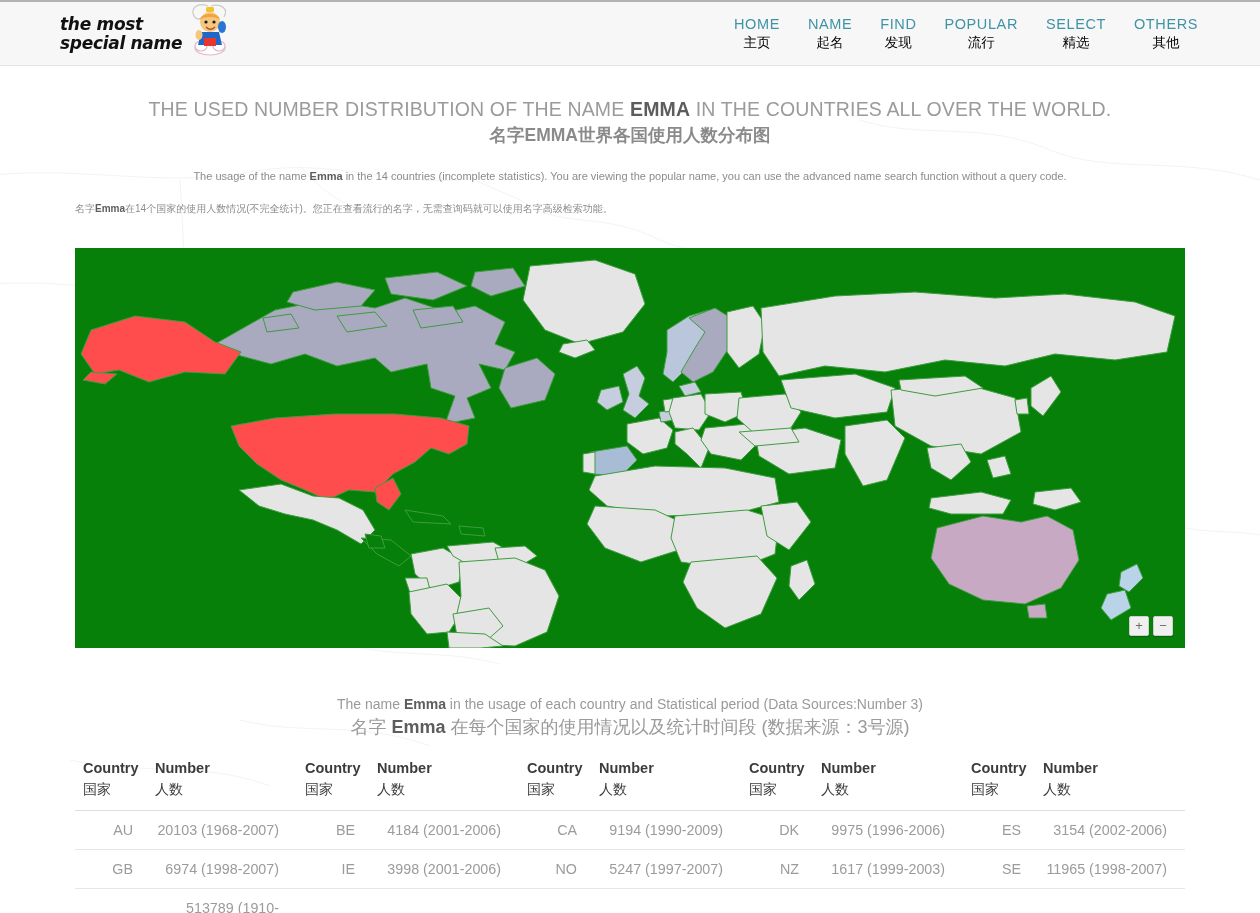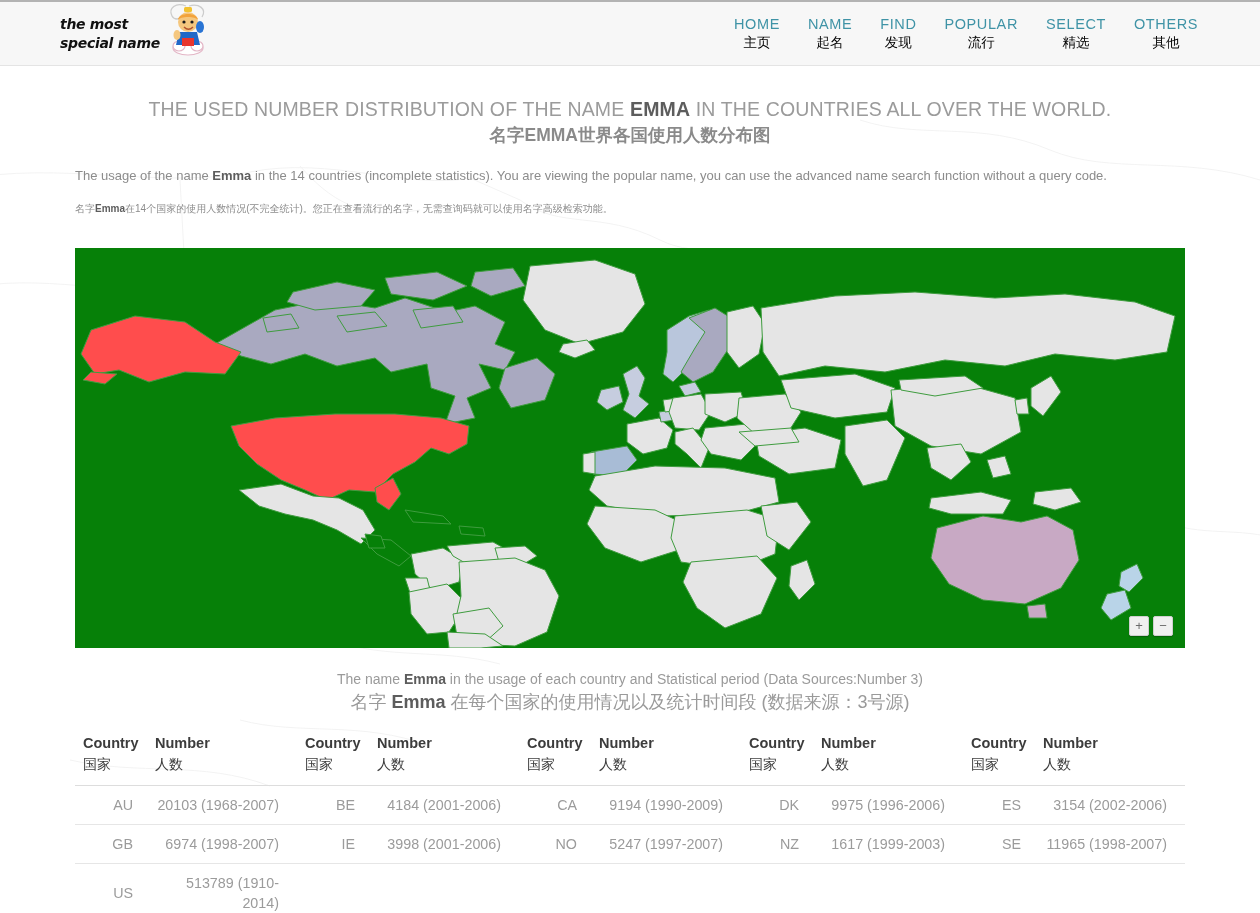--- a/index.html
+++ b/index.html
@@ -39,21 +39,21 @@
   #logo-block {
     display: flex;
     align-items: center;
     margin-left: 60px;
     height: 60px;
   }
   #logo-text {
     font-family: "DejaVu Sans", sans-serif;
     font-weight: bold;
     font-style: italic;
-    font-size: 14px;
+    font-size: 17px;
     line-height: 19px;
     color: #111;
     letter-spacing: -0.3px;
     white-space: pre-line;
     text-align: left;
   }
   #logo-mascot { margin-left: 2px; margin-top: -10px; }
   #nav {
     margin-left: auto;
     margin-right: 48px;
@@ -97,22 +97,22 @@
     margin: 1px 0 0 0;
     text-align: center;
     font-size: 17.5px;
     font-weight: bold;
     color: #8a8a8a;
     line-height: 24px;
   }
   #desc-en {
     margin: 18px auto 4px auto;
     width: 1110px;
-    text-align: left;
-    font-size: 13px;
+    text-align: center;
+    font-size: 11px;
     color: #8c8c8c;
     line-height: 22px;
   }
   #desc-en b { color: #5d5d5d; font-weight: bold; }
   #desc-zh {
     margin: 11px auto 0 auto;
     width: 1110px;
     font-size: 10px;
     color: #8c8c8c;
     line-height: 22px;
@@ -143,21 +143,21 @@
     color: #6b6b6b;
     font-size: 13px;
     line-height: 18px;
     text-align: center;
     cursor: pointer;
     font-family: "Liberation Sans", sans-serif;
     box-shadow: 0 1px 1px rgba(0,0,0,.25);
   }
   
   #table-caption-en {
-    margin: 21px auto 0 auto;
+    margin: 46px auto 0 auto;
     width: 1110px;
     text-align: center;
     font-size: 14px;
     color: #9a9a9a;
     line-height: 21px;
   }
   #table-caption-en b { color: #5d5d5d; font-weight: bold; }
   #table-caption-zh {
     margin: 2px auto 0 auto;
     width: 1110px;

